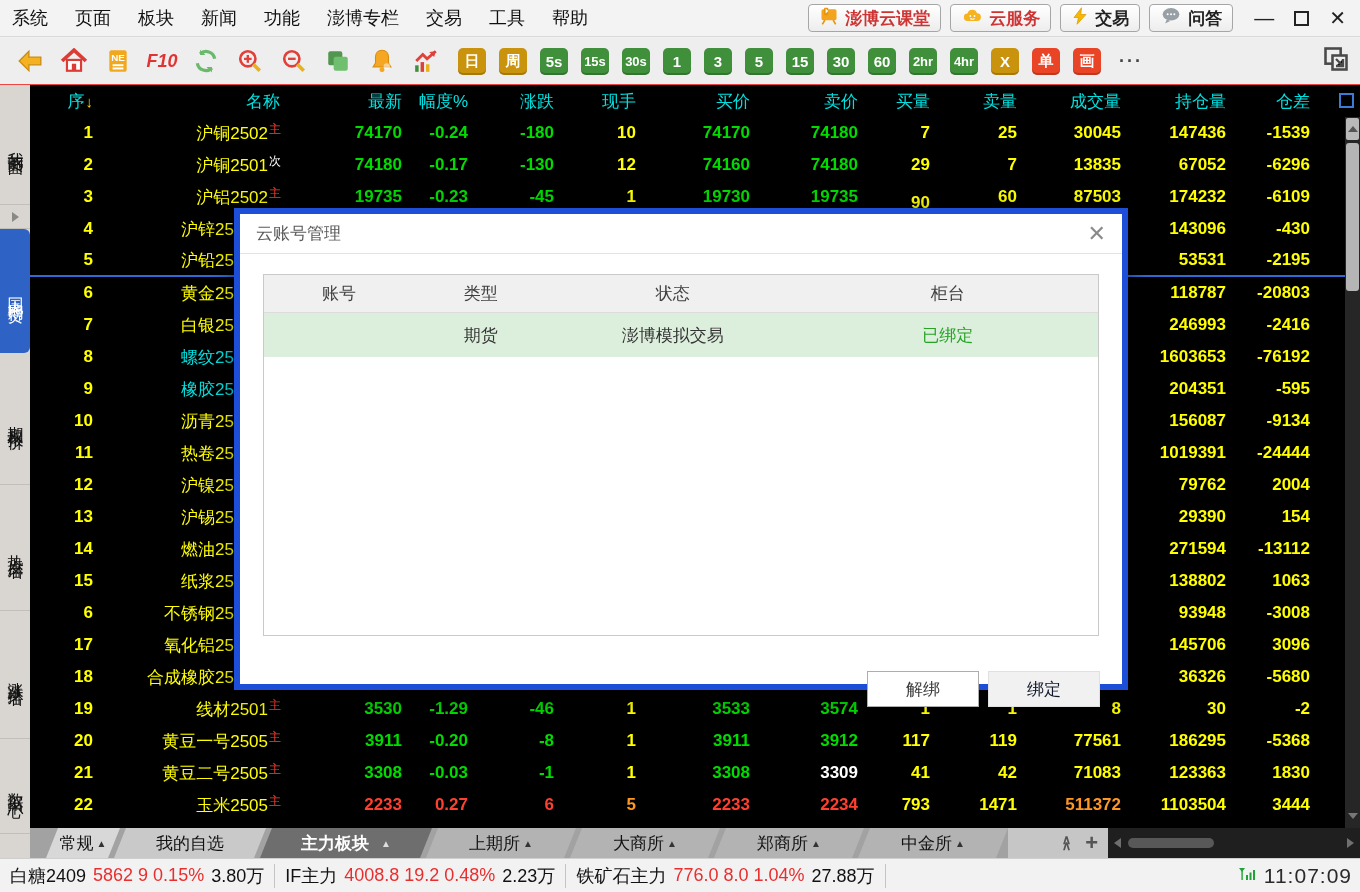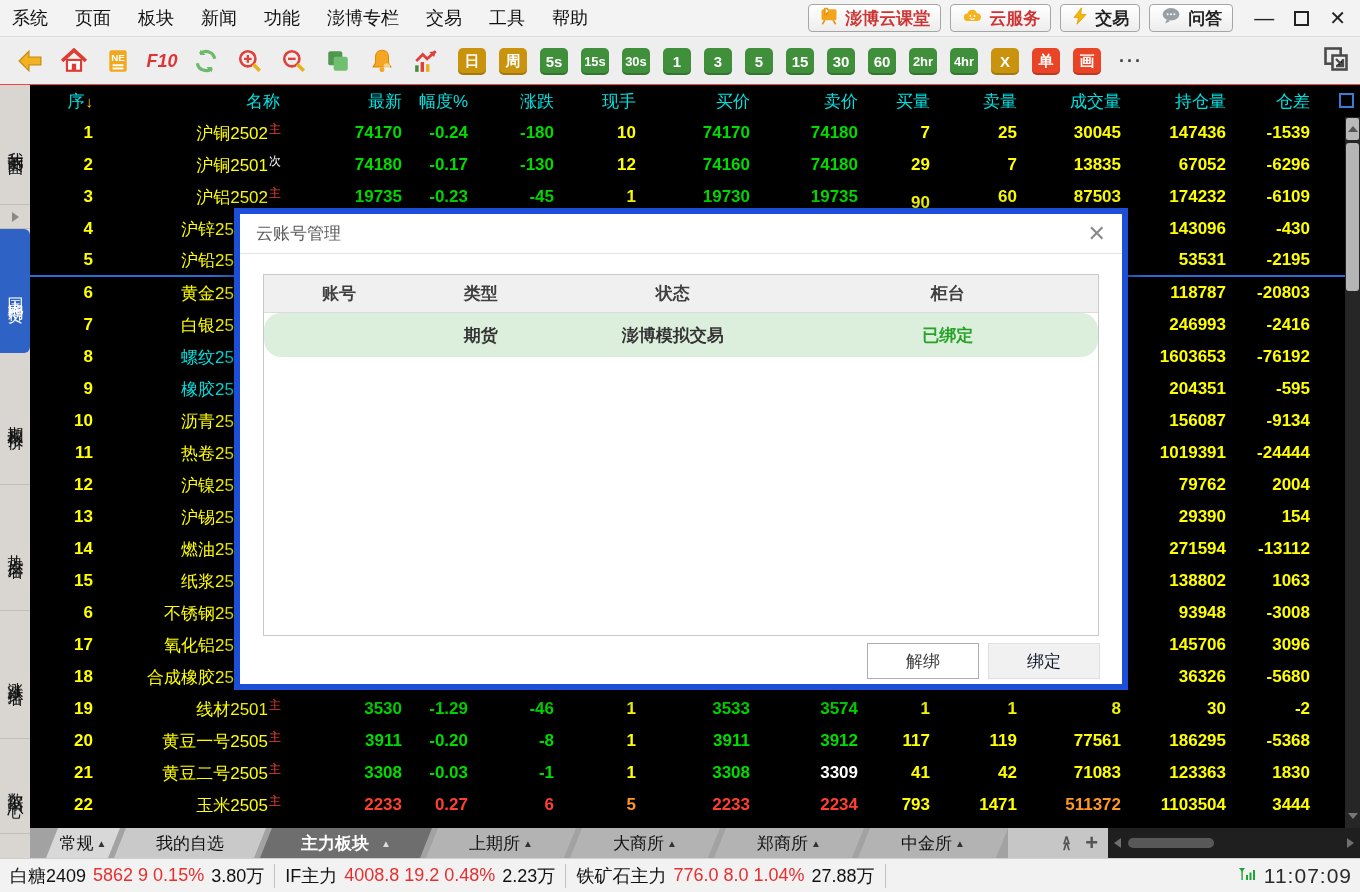--- a/index.html
+++ b/index.html
@@ -72,26 +72,26 @@
   .tri-up { width:0; height:0; border-bottom:6px solid #555; border-left:5px solid transparent; border-right:5px solid transparent; }
   .tri-down { width:0; height:0; border-top:6px solid #777; border-left:5px solid transparent; border-right:5px solid transparent; }
   .vs-thumb { position:absolute; left:1px; top:26px; width:13px; height:148px; background:#b5b5b5; border-radius:3px; }
   
   .dialog { position:absolute; left:234px; top:208px; width:894px; height:482px; background:#fff;
     border:6px solid #1d4ed8; box-shadow:0 5px 22px rgba(0,0,0,.5); }
   .dlg-title { height:40px; display:flex; align-items:center; padding:0 16px;
     border-bottom:1px solid #e3e3e3; font-size:17px; color:#5a5a5a; }
   .dlg-close { margin-left:auto; font-size:22px; color:#8a8a8a; line-height:1; cursor:pointer; }
   .dlg-table { position:absolute; left:23px; right:23px; top:60px; height:362px; border:1px solid #c9c9c9; background:#fff; }
-  .dlg-thead, .dlg-trow { display:grid; grid-template-columns:18% 16% 30% 36%; align-items:center; text-align:center;font-weight:bold; }
+  .dlg-thead, .dlg-trow { display:grid; grid-template-columns:18% 16% 30% 36%; align-items:center; text-align:center; }
   .dlg-thead { height:38px; background:#f0f0f0; color:#3f3f3f; font-size:17px; border-bottom:1px solid #dcdcdc; }
-  .dlg-trow { height:44px; background:#dcefdc; color:#333; font-size:17px;border-radius:17px; }
+  .dlg-trow { height:44px; background:#dcefdc; color:#333; font-size:17px; }
   .bound { color:#27a327; }
   .dlg-buttons { position:absolute; right:22px; top:429px; display:flex; gap:9px; }
-  .dbtn { width:112px; height:36px; font-size:17px; display:flex; align-items:center; justify-content:center; }
+  .dbtn { width:112px; height:36px; font-size:17px; display:flex; align-items:center; justify-content:center;margin-top:28px; }
   .dbtn.normal { background:#fff; border:1px solid #adadad; color:#3c3c3c; }
   .dbtn.disabled { background:#f1f1f1; border:1px solid #e0e0e0; color:#0f172a;text-align:center; }
   
   .tabbar { position:absolute; left:30px; top:828px; width:1330px; height:30px; background:#a2a2a2; display:flex; align-items:stretch; }
   .btab { display:flex; align-items:center; justify-content:center; gap:3px; font-size:17px; color:#111;
     clip-path:polygon(12px 0, 100% 0, calc(100% - 12px) 100%, 0 100%); margin-left:-6px; }
   .btab:first-child { margin-left:16px; }
   .btab .arr { font-size:10px; color:#333; }
   .btab.active { color:#fff; font-weight:bold; }
   .btab.active .arr { color:#ddd; }

